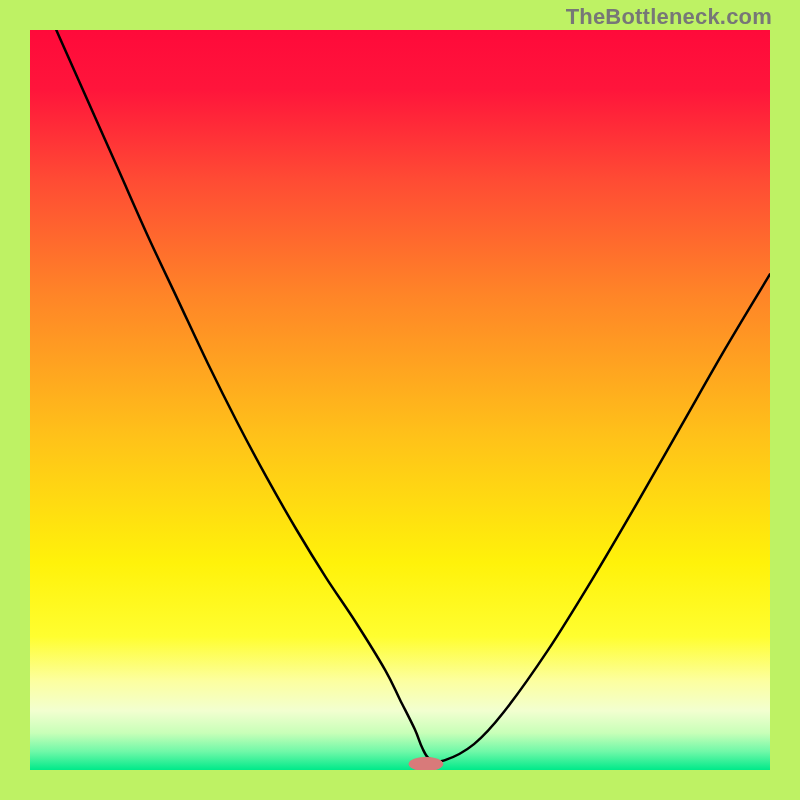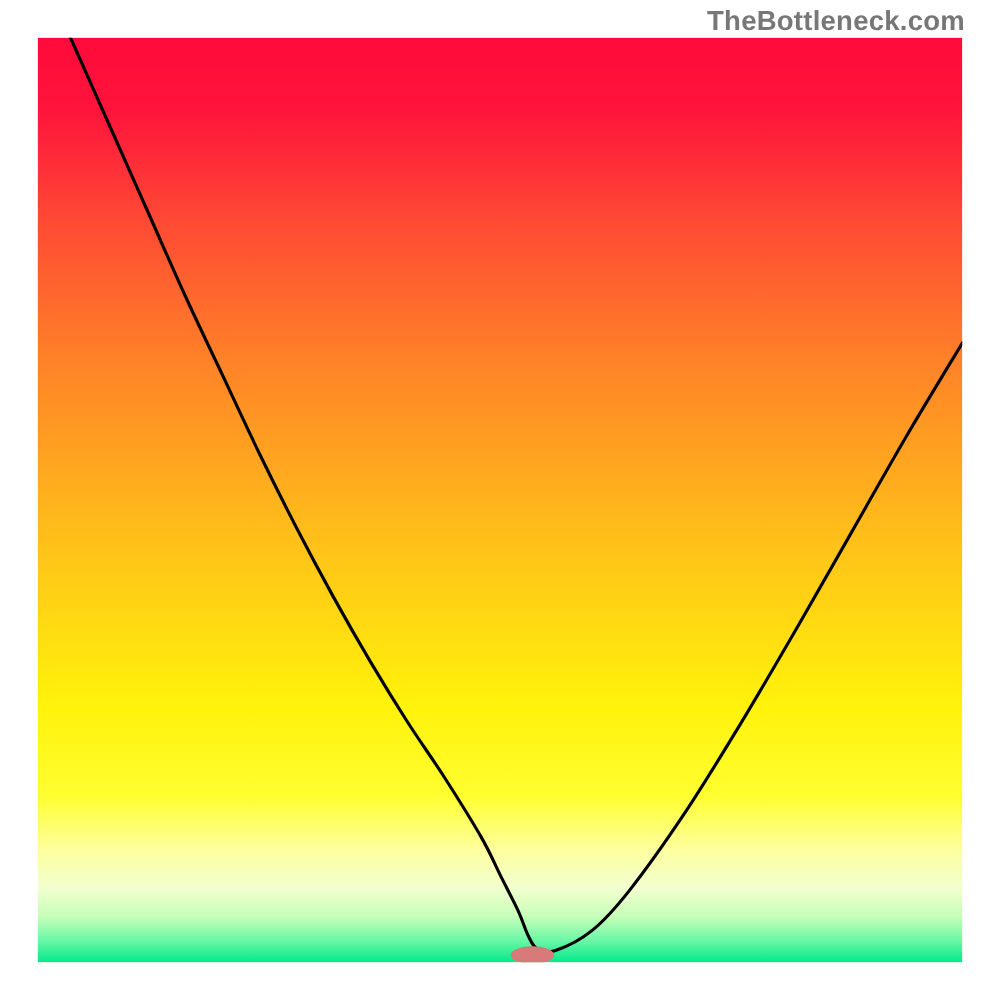--- a/index.html
+++ b/index.html
@@ -9,21 +9,21 @@
     height: 800px;
     background: #000;
     overflow: hidden;
   }
   .frame {
     position: absolute;
     left: 0;
     top: 0;
     width: 800px;
     height: 800px;
-    background: #ffffff;
+    background: #bef264;
   }
   .plot {
     position: absolute;
     left: 30px;
     top: 30px;
     width: 740px;
     height: 740px;
     overflow: hidden;
   }
   .plot svg {

